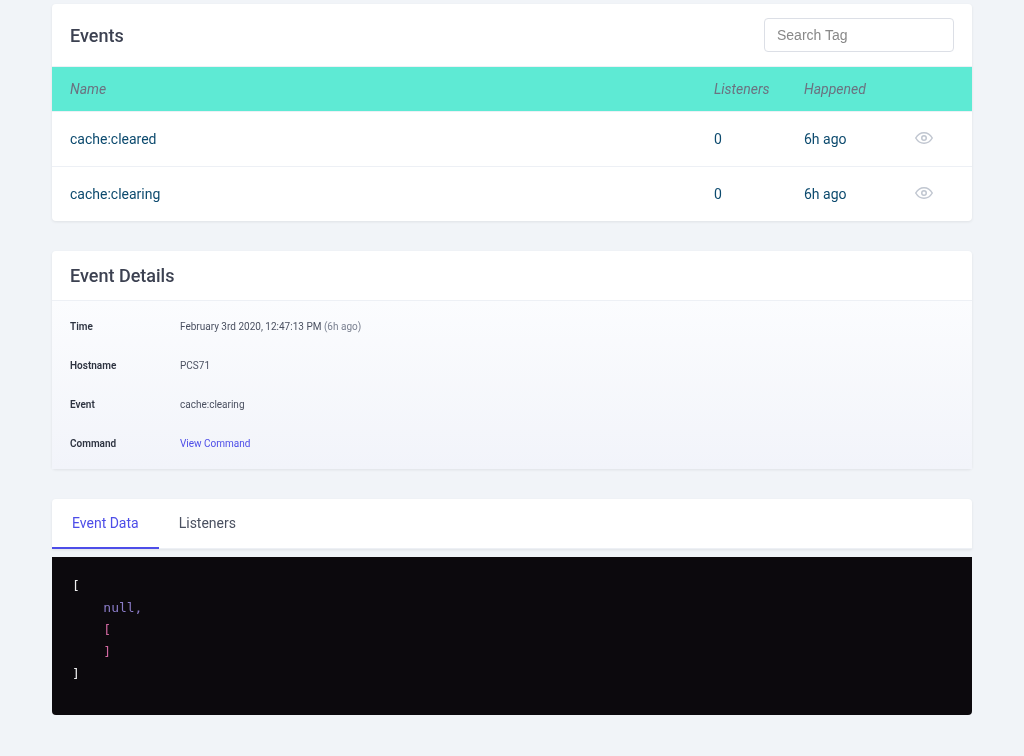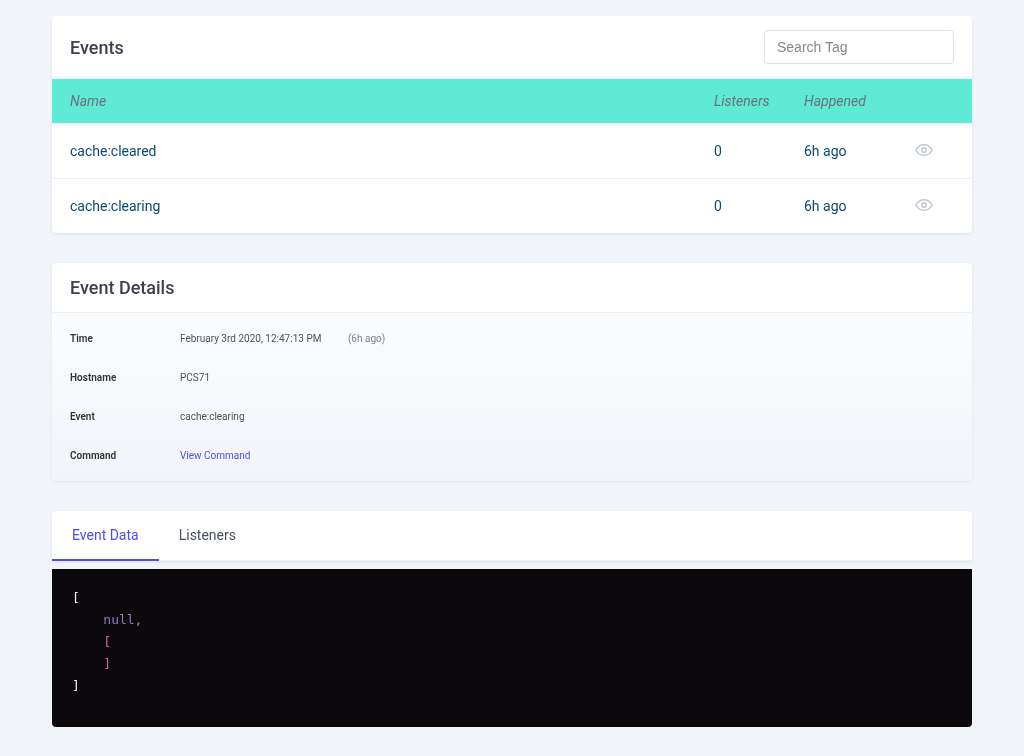--- a/index.html
+++ b/index.html
@@ -9,21 +9,21 @@
     }
     body {
       font-family: -apple-system, BlinkMacSystemFont, "Segoe UI", Roboto, "Helvetica Neue", Arial, sans-serif;
       background: #f1f4f8;
       color: #3c4151;
       padding: 0;
     }
     .container {
       max-width: 960px;
       margin: 0 auto;
-      padding: 16px 20px;
+      padding: 4px 20px;
     }
     .card {
       background: #fff;
       border-radius: 4px;
       box-shadow: 0 1px 3px rgba(0,0,0,0.08);
       margin-bottom: 30px;
     }
     .card-header {
       display: flex;
       justify-content: space-between;
@@ -111,21 +111,20 @@
     .detail-label {
       width: 110px;
       font-weight: 600;
       color: #2d3340;
     }
     .detail-value {
       color: #4a5060;
     }
     .detail-value .muted {
       color: #7a8090;
-      margin-left: 24px;
     }
     .link {
       color: #4d4de8;
       cursor: pointer;
     }
     .tabs-card {
       background: #fff;
       border-radius: 4px 4px 0 0;
       box-shadow: 0 1px 3px rgba(0,0,0,0.08);
       margin-bottom: 8px;

